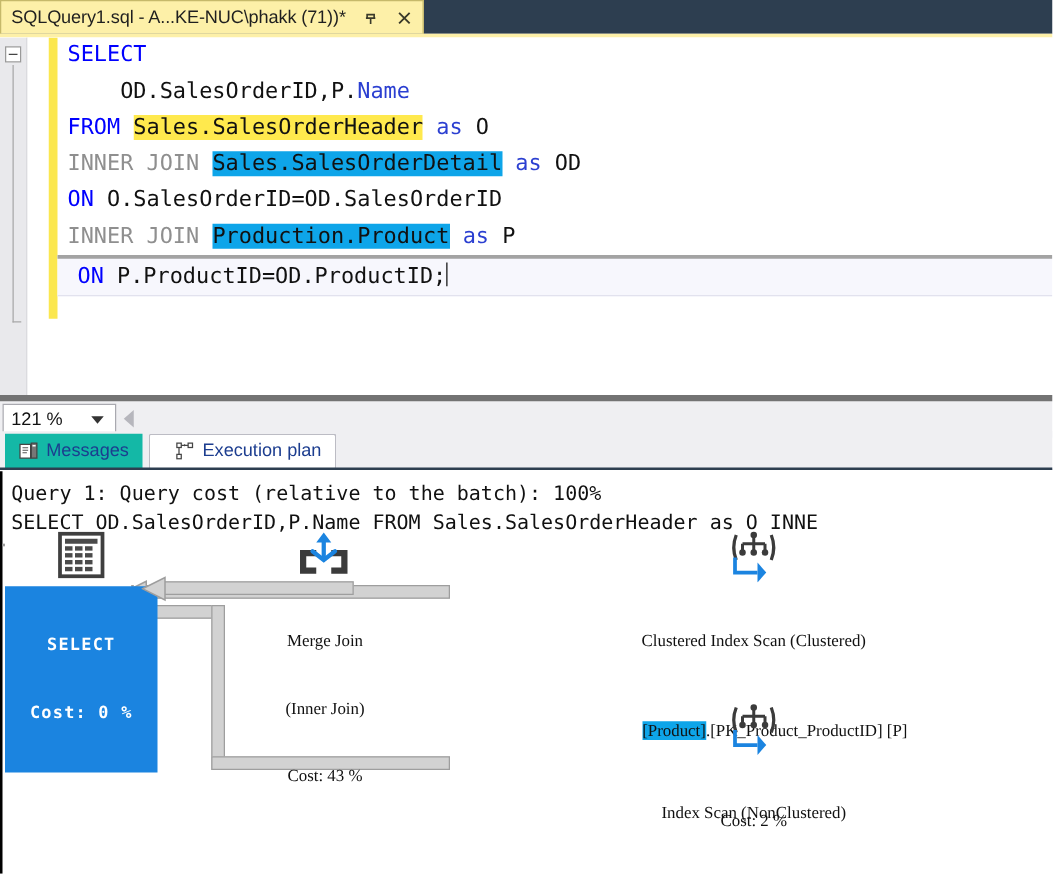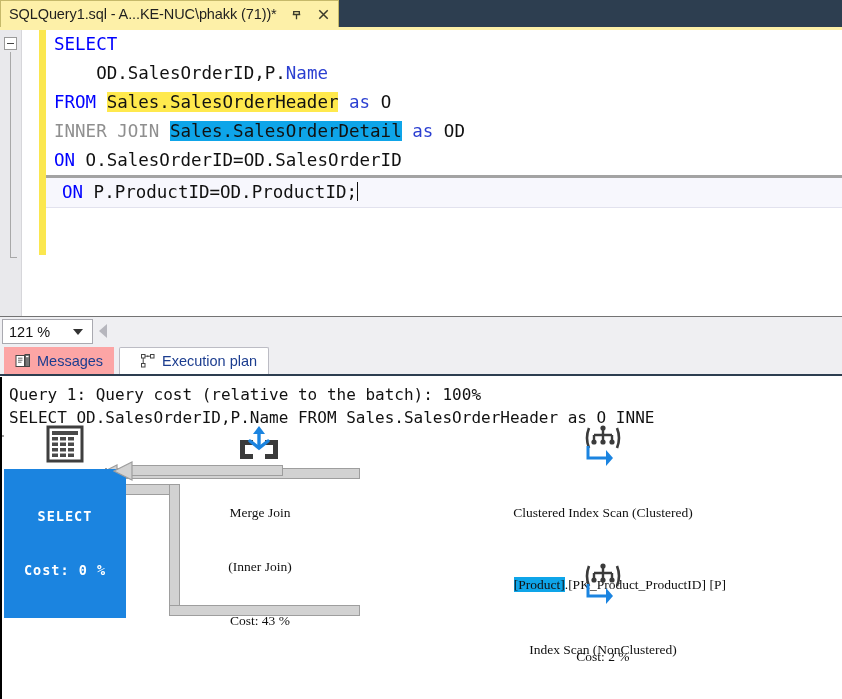--- a/index.html
+++ b/index.html
@@ -75,21 +75,21 @@
   .blockline {
     position:absolute; left:10px; top:22px; width:1px; height:206px; background:#a8a8a8;
   }
   .blockfoot {
     position:absolute; left:10px; top:227px; width:7px; height:1px; background:#a8a8a8;
   }
 
   
   .zoombar {
     position:absolute; left:0; top:316px; width:842px; height:29px;
-    background:#efeff2; border-top:1px solid #737373;
+    background:#efeff2; border-top:5px solid #737373;
   }
   .zoombox {
     position:absolute; left:2px; top:2px; width:91px; height:25px;
     background:#fff; border:1px solid #a9a9b0; box-sizing:border-box;
     display:flex; align-items:center; cursor:pointer;
   }
   .zoomval { font-size:14.5px; color:#111; padding-left:6px; flex:1; }
   .zoomcaret {
     width:0;height:0;border-left:5px solid transparent;border-right:5px solid transparent;
     border-top:6px solid #333; margin-right:9px;
@@ -103,21 +103,21 @@
   
   .restabs {
     position:absolute; left:0; top:345px; width:842px; height:30px;
     background:#efeff2; border-bottom:1px solid #bcbcc4;
   }
   .rtab {
     position:absolute; top:2px; height:28px; box-sizing:border-box;
     display:flex; align-items:center; gap:6px; padding:0 11px;
     font-size:14.5px; color:#1c3d8f; cursor:pointer;
   }
-  .rtab.inactive { left:4px; background:#fca5a5; }
+  .rtab.inactive { left:4px; background:#14b8a6; }
   .rtab.active {
     left:119px; background:#ffffff; border:1px solid #bcbcc4; border-bottom:1px solid #fff;
     border-radius:2px 2px 0 0;
     padding-left:20px;
   }
   .restabs-underline {
     position:absolute; left:0; top:374px; width:842px; height:2px; background:#2d3e50;
   }
 
   
@@ -174,20 +174,21 @@
     <div class="collapse"></div>
     <div class="blockline"></div>
     <div class="blockfoot"></div>
 
     <div class="codearea" id="codearea">
         <div class="cline"><span class="kw">SELECT</span></div>
         <div class="cline"><span class="id">    OD.SalesOrderID,</span><span class="id">P</span><span class="id">.</span><span class="blue">Name</span></div>
         <div class="cline"><span class="kw">FROM </span><span class="id hl-y">Sales.SalesOrderHeader</span><span class="id"> </span><span class="blue">as</span><span class="id"> O</span></div>
         <div class="cline"><span class="kwg">INNER JOIN </span><span class="id hl-c">Sales.SalesOrderDetail</span><span class="id"> </span><span class="blue">as</span><span class="id"> OD</span></div>
         <div class="cline"><span class="kw">ON</span><span class="id"> O.SalesOrderID=OD.SalesOrderID</span></div>
+        <div class="cline"><span class="kwg">INNER JOIN </span><span class="id hl-c">Production.Product</span><span class="id"> </span><span class="blue">as</span><span class="id"> P</span></div>
         <div class="cline cur"><span class="kw">ON</span><span class="id"> P.ProductID=OD.ProductID;</span><span class="caret"></span></div>
       </div>
   </div>
 
   <div class="zoombar">
     <div class="zoombox">
       <span class="zoomval">121 %</span>
       <span class="zoomcaret"></span>
     </div>
     <div class="splitleft"></div>

